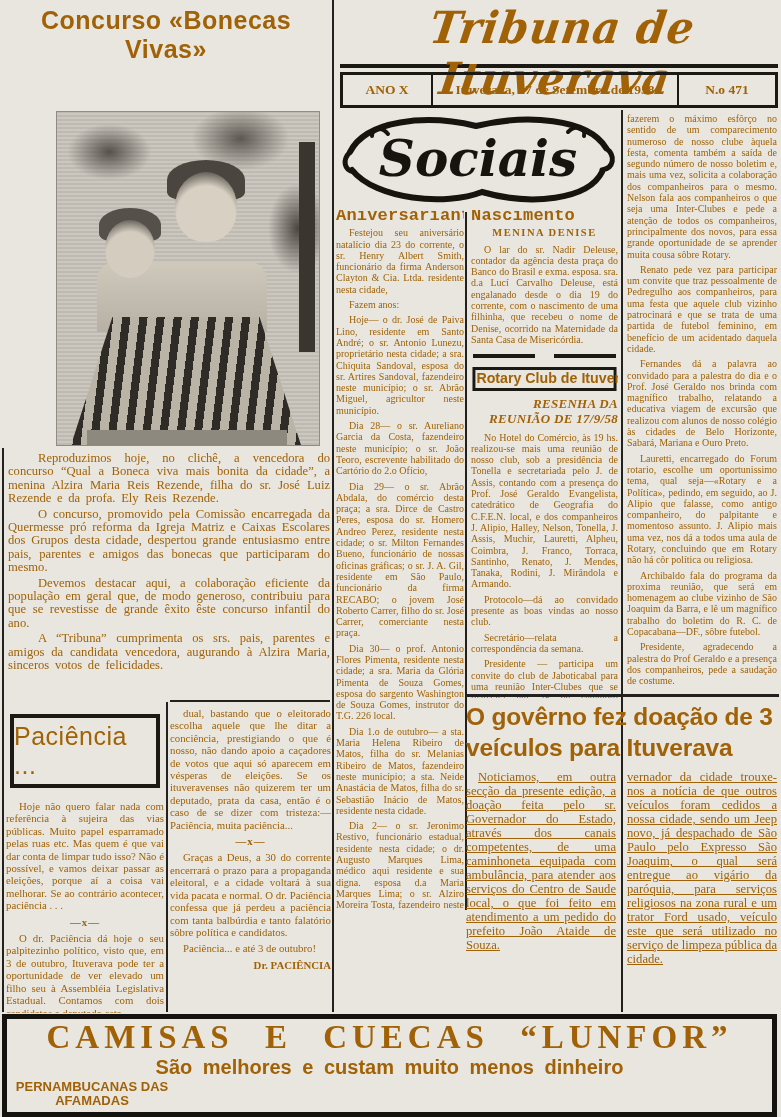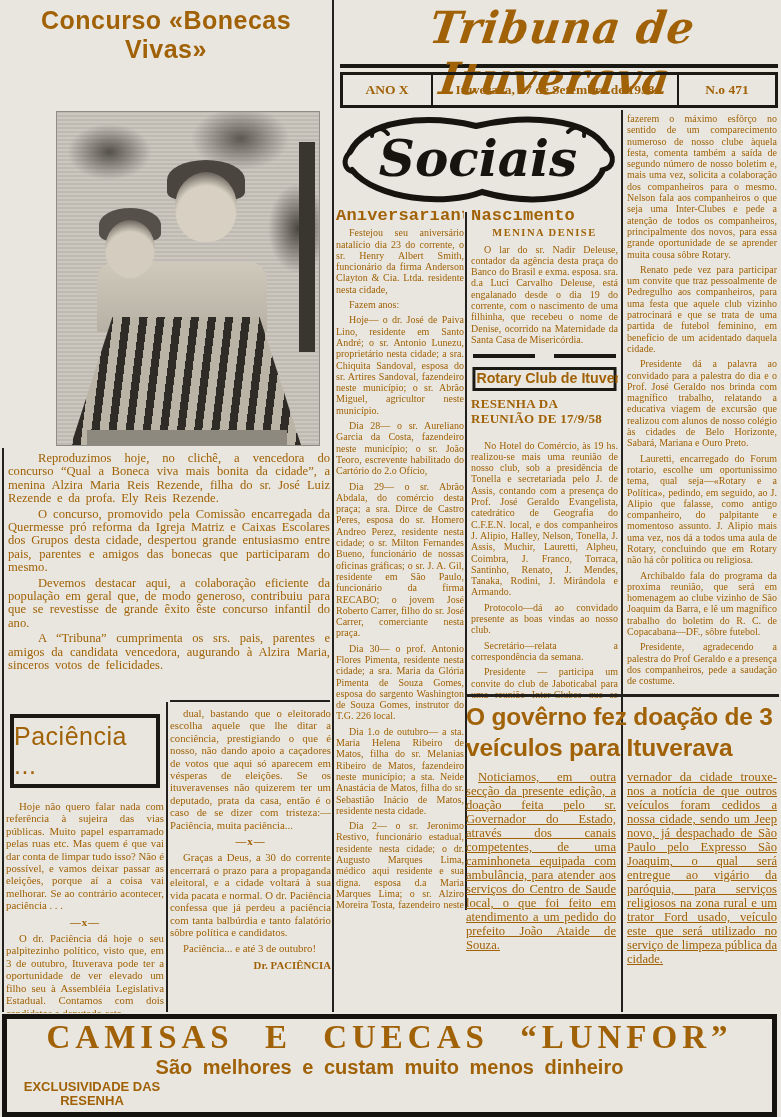--- a/index.html
+++ b/index.html
@@ -81,21 +81,21 @@
   #sociais-art { left:336px; top:112px; width:284px; height:94px; }
   #colA { left:336px; top:210px; width:128px; height:702px; }
   #colB { left:471px; top:210px; width:147px; height:488px; }
   #colC { left:627px; top:113px; width:150px; height:584px; }
   .colhead { font-weight:bold; font-size:17px; margin:0 0 6px 0; letter-spacing:0.2px;font-family:Liberation Mono, monospace; }
   #menina { text-align:center; font-weight:bold; font-size:10.5px; letter-spacing:1.5px; margin:2px 0 5px; }
   #nasc-sep { display:flex; justify-content:space-between; margin:9px 2px; }
   #nasc-sep span { display:block; width:62px; height:4px; background:#1b1914; }
   #rotary-box { border:3px solid #1b1914; padding:3px 1px; text-align:center;
     font-weight:bold; font-size:14.5px; transform:scaleX(0.98); margin-bottom:5px; white-space:nowrap; }
-  #resenha { text-align:left; font-size:13px; font-weight:bold; line-height:15px; margin-bottom:14px; letter-spacing:0.3px; }
+  #resenha { text-align:right; font-size:13px; font-weight:bold; line-height:15px; margin-bottom:6px; letter-spacing:0.3px;font-style:italic; }
 
   
   #gov-rule { left:466px; top:694px; width:313px; height:3px; }
   #gov-headline { left:466px; top:701px; width:313px; font-weight:bold; font-size:24.5px;
     line-height:31px; letter-spacing:-0.2px; }
   #gov-col1 { left:466px; top:770px; width:150px; height:242px; }
   #gov-col2 { left:627px; top:770px; width:150px; height:242px; }
   .gov p { text-indent:12px;text-decoration:underline; }
 
   
@@ -204,36 +204,36 @@
     <div id="resenha">RESENHA DA REUNIÃO DE 17/9/58</div>
     <p>No Hotel do Comércio, às 19 hs. realizou-se mais uma reunião de nosso club, sob a presidência de Tonella e secretariada pelo J. de Assis, contando com a presença do Prof. José Geraldo Evangelista, catedrático de Geografia do C.F.E.N. local, e dos companheiros J. Alipio, Halley, Nelson, Tonella, J. Assis, Muchir, Lauretti, Alpheu, Coimbra, J. Franco, Torraca, Santinho, Renato, J. Mendes, Tanaka, Rodini, J. Mirândola e Armando.</p>
     <p>Protocolo—dá ao convidado presente as boas vindas ao nosso club.</p>
     <p>Secretário—relata a correspondência da semana.</p>
     <p>Presidente — participa um convite do club de Jaboticabal para uma reunião Inter-Clubes que se realizará em 28 de setembro próximo, incitando aos companheiros</p>
   </div>
 
   <div id="colC" class="abs body small clipcol">
     <p style="text-indent:0">fazerem o máximo esfôrço no sentido de um comparecimento numeroso de nosso clube àquela festa, comenta também a saída de segundo número de nosso boletim e, mais uma vez, solicita a colaboração dos companheiros para o mesmo. Nelson fala aos companheiros o que seja uma Inter-Clubes e pede a atenção de todos os companheiros, principalmente dos novos, para essa grande oportunidade de se aprender muita cousa sôbre Rotary.</p>
     <p>Renato pede vez para participar um convite que traz pessoalmente de Pedregulho aos companheiros, para uma festa que aquele club vizinho patrocinará e que se trata de uma partida de futebol feminino, em benefício de um acidentado daquela cidade.</p>
-    <p>Presidente dá a palavra ao convidado para a palestra do dia e o Prof. José Geraldo nos brinda com magnífico trabalho, relatando a educativa viagem de excursão que realizou com alunos de nosso colégio às cidades de Belo Horizonte, Sabará, Mariana e Ouro Preto.</p>
+    <p>Fernandes dá a palavra ao convidado para a palestra do dia e o Prof. José Geraldo nos brinda com magnífico trabalho, relatando a educativa viagem de excursão que realizou com alunos de nosso colégio às cidades de Belo Horizonte, Sabará, Mariana e Ouro Preto.</p>
     <p>Lauretti, encarregado do Forum rotario, escolhe um oportunissimo tema, qual seja—«Rotary e a Política», pedindo, em seguido, ao J. Alipio que falasse, como antigo companheiro, do palpitante e momentoso assunto. J. Alipio mais uma vez, nos dá a todos uma aula de Rotary, concluindo que em Rotary não há côr política ou religiosa.</p>
     <p>Archibaldo fala do programa da proxima reunião, que será em homenagem ao clube vizinho de São Joaquim da Barra, e lê um magnífico trabalho do boletim do R. C. de Copacabana—DF., sôbre futebol.</p>
     <p>Presidente, agradecendo a palestra do Prof Geraldo e a presença dos companheiros, pede a saudação de costume.</p>
   </div>
 
   <div id="gov-rule" class="abs rule-h"></div>
   <div id="gov-headline" class="abs sans">O govêrno fez doação de 3 veículos para Ituverava</div>
   <div id="gov-col1" class="abs body gov clipcol">
     <p>Noticiamos, em outra secção da presente edição, a doação feita pelo sr. Governador do Estado, através dos canais competentes, de uma caminhoneta equipada com ambulância, para atender aos serviços do Centro de Saude local, o que foi feito em atendimento a um pedido do prefeito João Ataide de Souza.</p>
   </div>
   <div id="gov-col2" class="abs body gov clipcol">
     <p style="text-indent:0">vernador da cidade trouxe-nos a notícia de que outros veículos foram cedidos a nossa cidade, sendo um Jeep novo, já despachado de São Paulo pelo Expresso São Joaquim, o qual será entregue ao vigário da paróquia, para serviços religiosos na zona rural e um trator Ford usado, veículo este que será utilizado no serviço de limpeza pública da cidade.</p>
   </div>
 
   <div id="ad" class="abs">
     <div id="ad-line1">CAMISAS E CUECAS “LUNFOR”</div>
     <div id="ad-line2" class="sans">São melhores e custam muito menos dinheiro</div>
     <div id="ad-row3">
-      <div id="ad-excl" class="sans">EXCLUSIVIDADE DAS RESENHA</div>
+      <div id="ad-excl" class="sans">PERNAMBUCANAS DAS AFAMADAS</div>
     </div>
   </div>
 
 </div>
 
 </body></html>

